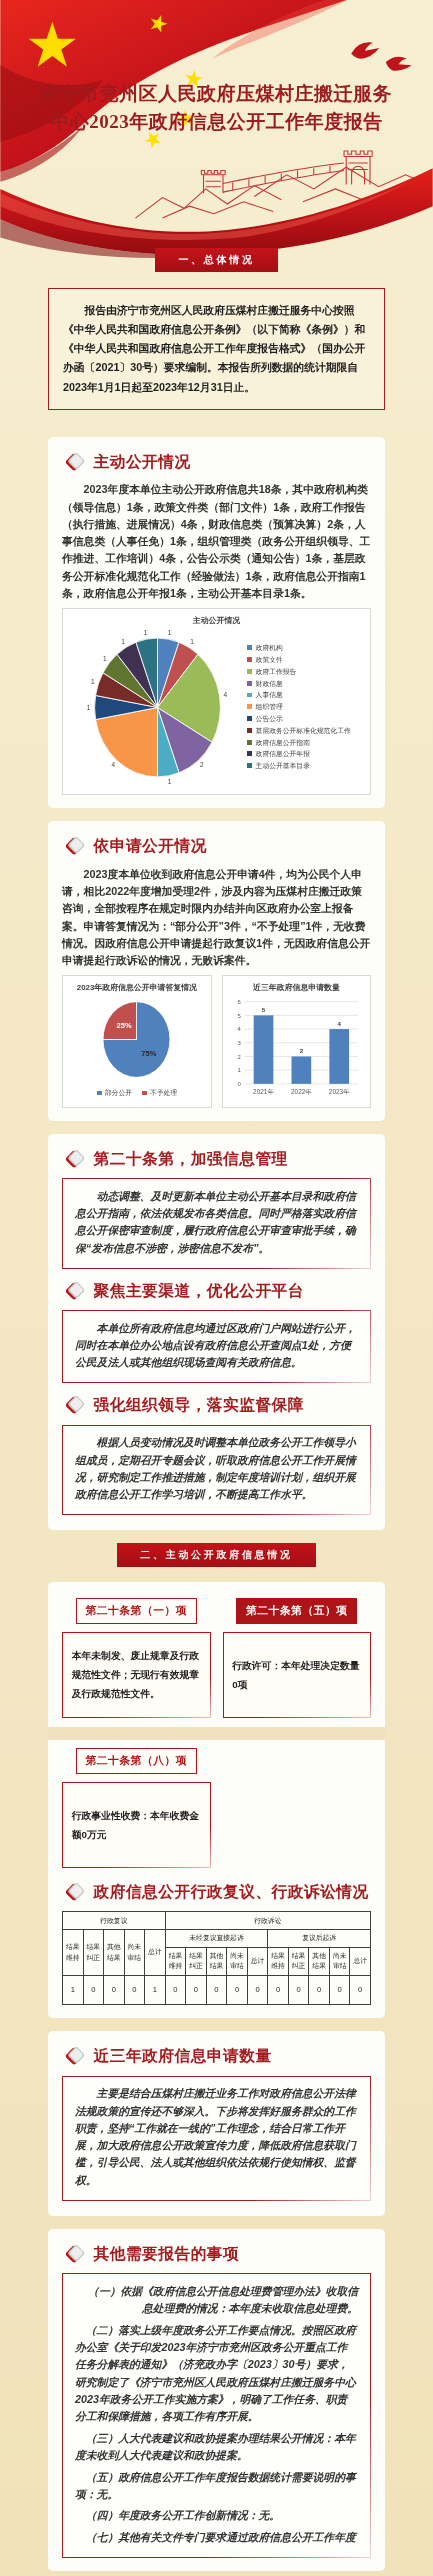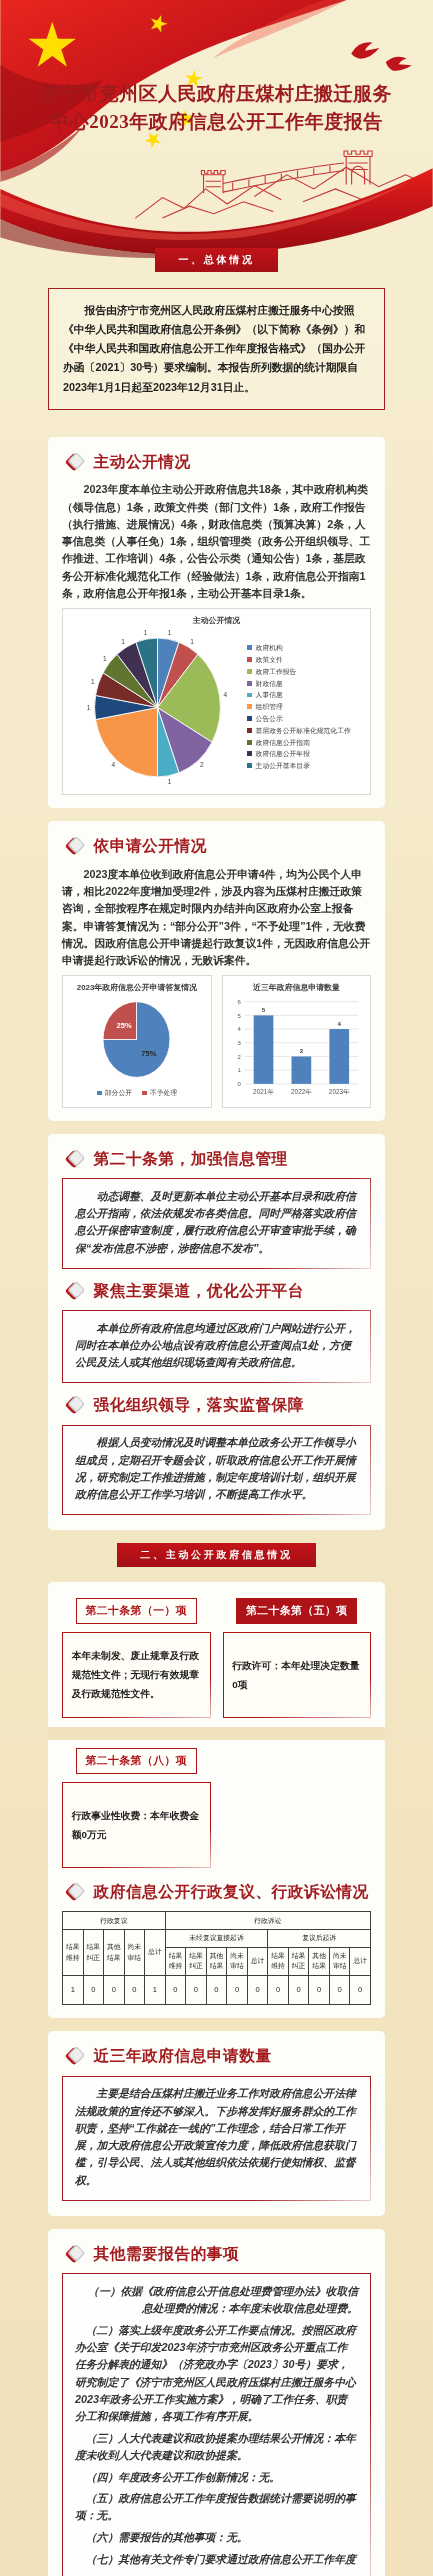--- a/index.html
+++ b/index.html
@@ -458,20 +458,19 @@
         <rect x="20" y="12" width="33" height="33" rx="8" transform="rotate(45 36.5 28.5)" fill="#c9c9c9"></rect>
         <rect x="24" y="15" width="26" height="26" rx="6" transform="rotate(45 37 28)" fill="#eeeeee"></rect>
       </svg>
     </span>
     <span class="sec-title">其他需要报告的事项</span>
   </div>
   <div class="red-box" style="margin-bottom:0;">
     <p class="para" style="text-indent:1em;margin-bottom:4.3px;text-align:right;">（一）依据《政府信息公开信息处理费管理办法》收取信息处理费的情况：本年度未收取信息处理费。</p>
     <p class="para" style="text-indent:1em;margin-bottom:4.3px;">（二）落实上级年度政务公开工作要点情况。按照区政府办公室《关于印发2023年济宁市兖州区政务公开重点工作任务分解表的通知》（济兖政办字〔2023〕30号）要求，研究制定了《济宁市兖州区人民政府压煤村庄搬迁服务中心2023年政务公开工作实施方案》，明确了工作任务、职责分工和保障措施，各项工作有序开展。</p>
     <p class="para" style="text-indent:1em;margin-bottom:4.3px;">（三）人大代表建议和政协提案办理结果公开情况：本年度未收到人大代表建议和政协提案。</p>
+    <p class="para" style="text-indent:1em;margin-bottom:4.3px;">（五）政府信息公开工作年度报告数据统计需要说明的事项：无。</p>
     <p class="para" style="text-indent:1em;margin-bottom:4.3px;">（四）年度政务公开工作创新情况：无。</p>
-    <p class="para" style="text-indent:1em;margin-bottom:4.3px;">（五）政府信息公开工作年度报告数据统计需要说明的事项：无。</p>
-    <p class="para" style="text-indent:1em;margin-bottom:4.3px;">（六）需要报告的其他事项：无。</p>
     <p class="para" style="text-indent:1em;margin-bottom:0;">（七）其他有关文件专门要求通过政府信息公开工作年度</p>
   </div>
 
 </div>
 
 
 </body></html>

